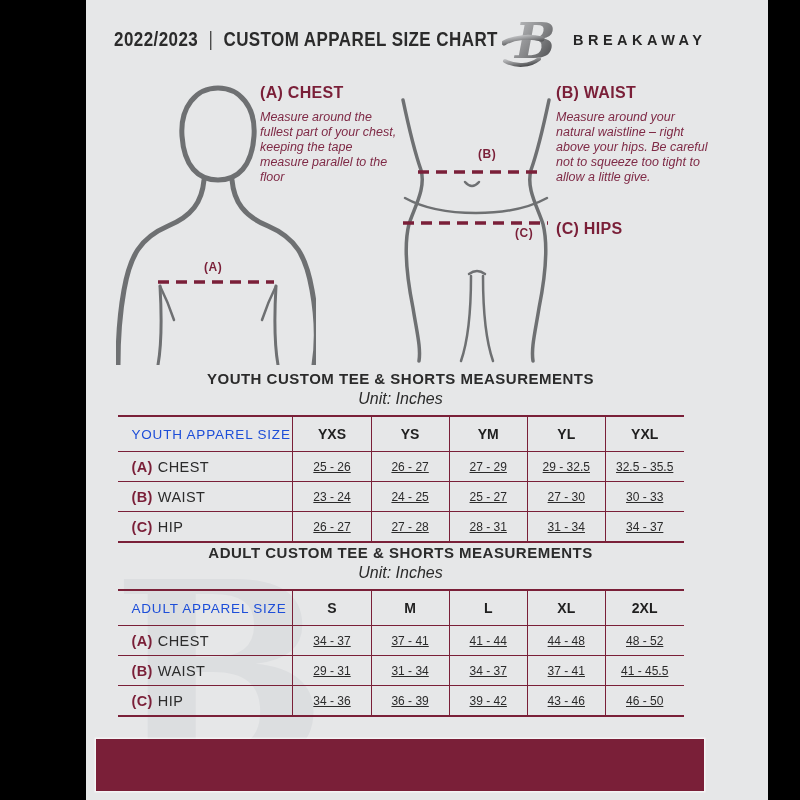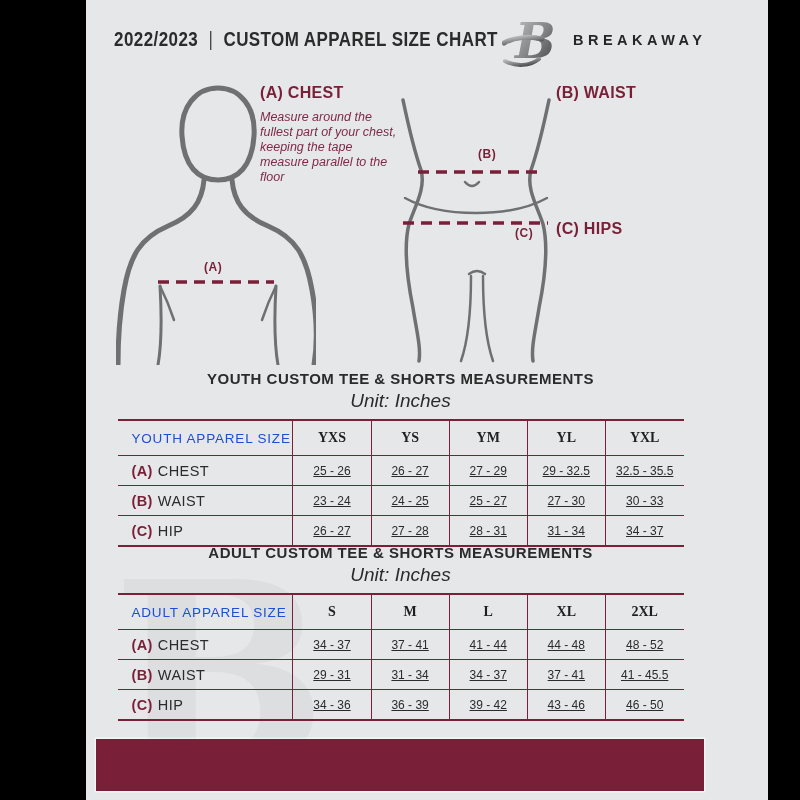--- a/index.html
+++ b/index.html
@@ -40,39 +40,39 @@
     position:absolute;font-size:12px;font-weight:bold;color:#7a1f38;letter-spacing:.5px;z-index:1;
   }
   .mk-a{left:118px;top:260px;}
   .mk-b{left:392px;top:147px;}
   .mk-c{left:429px;top:226px;}
   
   .tbl-section{position:absolute;left:0;width:629px;text-align:center;z-index:1;}
   .sec-youth{top:370px;}
   .sec-adult{top:544px;}
   .tbl-title{font-size:15px;font-weight:bold;color:#2b2b2b;letter-spacing:.5px;}
-  .tbl-unit{font-size:19px;font-style:italic;color:#2b2b2b;margin-top:3px;}
+  .tbl-unit{font-size:16px;font-style:italic;color:#2b2b2b;margin-top:3px;}
   table.size-table{
     width:566px;margin:7px auto 0 auto;border-collapse:collapse;table-layout:fixed;
     border-top:2.5px solid #7a2038;border-bottom:2.5px solid #7a2038;
     background:transparent;
   }
   table.size-table col.c0{width:31%;}
   table.size-table col.cn{width:13.8%;}
   .size-table th,.size-table td{
     border:1.4px solid #7a2038;height:29px;padding:0;text-align:center;vertical-align:middle;
     background:transparent;
   }
   .size-table tr>*:first-child{border-left:none;text-align:left;padding-left:14px;}
   .size-table tr>*:last-child{border-right:none;}
   .size-table thead th{height:34px;}
   th.size-col-hd{
     font-weight:normal;font-size:13.5px;color:#1d4ed8;letter-spacing:.8px;
   }
-  th.size-hd{font-size:14px;font-weight:bold;color:#1f1f1f;font-family:Liberation Serif, serif;}
+  th.size-hd{font-size:14px;font-weight:bold;color:#1f1f1f;}
   td.row-label{font-size:14.5px;color:#2b2b2b;letter-spacing:.4px;}
   td.row-label .ltr{font-weight:bold;color:#7a1f38;margin-right:5px;}
   td.val{font-size:12px;color:#2b2b2b;text-decoration:underline;}
   
   .watermark{
     position:absolute;left:26px;top:548px;z-index:0;
     font-family:"DejaVu Serif", serif;font-weight:bold;font-size:255px;line-height:1;
     color:#dcdee0;user-select:none;
   }
   .footer-bar{
@@ -133,20 +133,21 @@
   <span class="marker mk-a">(A)</span>
   <span class="marker mk-b">(B)</span>
   <span class="marker mk-c">(C)</span>
 
   <div class="guide-block blk-chest">
     <h3>(A) CHEST</h3>
     <p>Measure around the fullest part of your chest, keeping the tape measure parallel to the floor</p>
   </div>
   <div class="guide-block blk-waist">
     <h3>(B) WAIST</h3>
+    <p>Measure around your natural waistline – right above your hips. Be careful not to squeeze too tight to allow a little give.</p>
   </div>
   <div class="guide-block blk-hips">
     <h3>(C) HIPS</h3>
   </div>
 
   <div class="watermark">B</div>
 
   <div class="tbl-section sec-youth">
     <div class="tbl-title">YOUTH CUSTOM TEE &amp; SHORTS MEASUREMENTS</div>
     <div class="tbl-unit">Unit: Inches</div>

